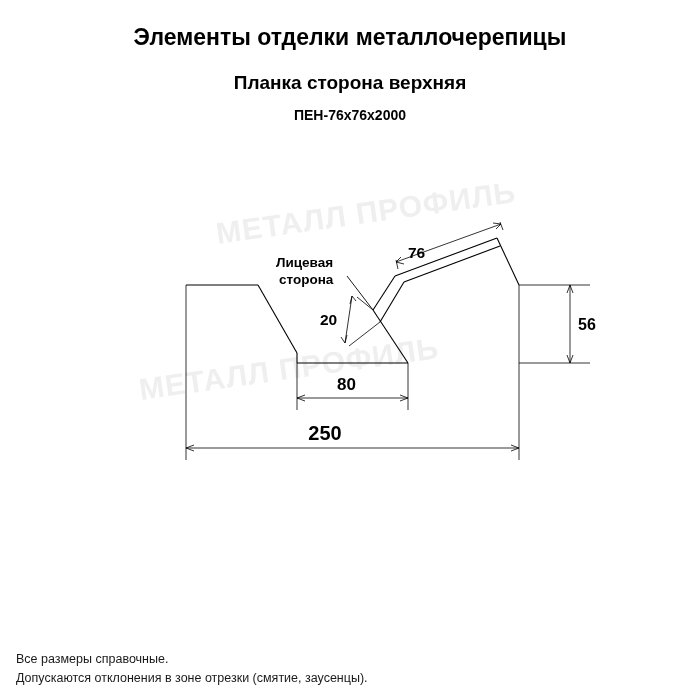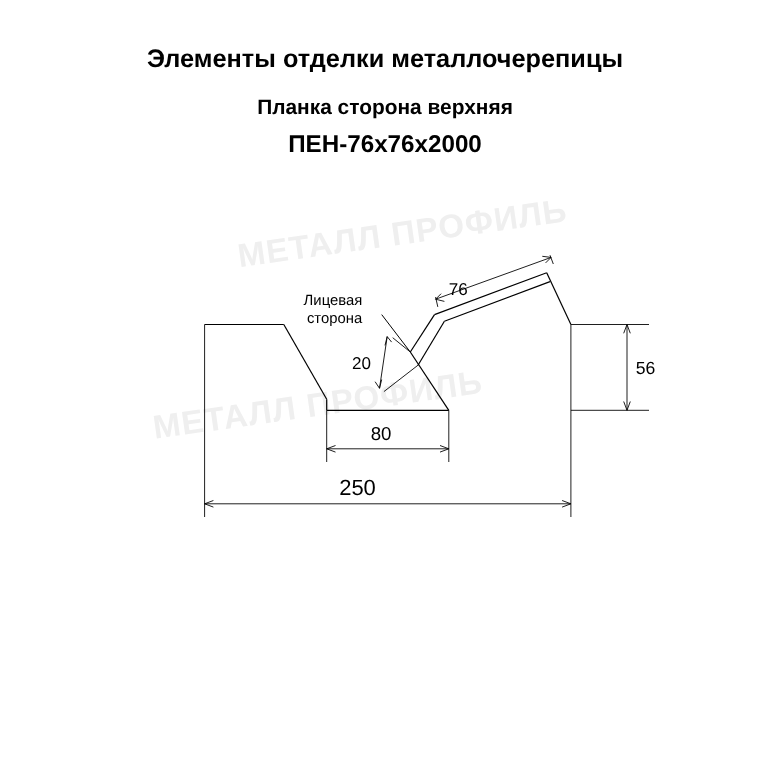--- a/index.html
+++ b/index.html
@@ -24,43 +24,44 @@
     position: absolute;
     top: 22px;
     left: 0;
     width: 700px;
     text-align: center;
   }
   .main-title {
     font-size: 23px;
     font-weight: bold;
     letter-spacing: 0px;
-    margin: 16px;
+    margin: 0;
     line-height: 30px;
   }
   .sub-title {
     font-size: 19px;
     font-weight: bold;
     margin: 0;
     margin-top: 18px;
     line-height: 26px;
   }
   .code-title {
-    font-size: 22px;
+    font-size: 14px;
     font-weight: bold;
     margin: 0;
     margin-top: 6px;
     line-height: 26px;
   }
   .drawing {
     position: absolute;
-    top: 180px;
+    top: 170px;
     left: 0;
     width: 700px;
     height: 330px;
+    font-weight: bold;
   }
   .footer {
     position: absolute;
     left: 16px;
     bottom: 12px;
     width: 660px;
     font-size: 12.5px;
     line-height: 19px;
     color: #1a1a1a;
   }
@@ -181,14 +182,18 @@
         <path d="M186,278 L194,275"></path>
         <path d="M186,278 L194,281"></path>
         <path d="M519,278 L511,275"></path>
         <path d="M519,278 L511,281"></path>
       </g>
       <text x="325" y="270" font-size="20" text-anchor="middle">250</text>
 
     </svg>
   </div>
 
+  <div class="footer">
+    <div>Все размеры справочные.</div>
+    <div>Допускаются отклонения в зоне отрезки (смятие, заусенцы).</div>
+  </div>
 
 </div>
 
 </body></html>

